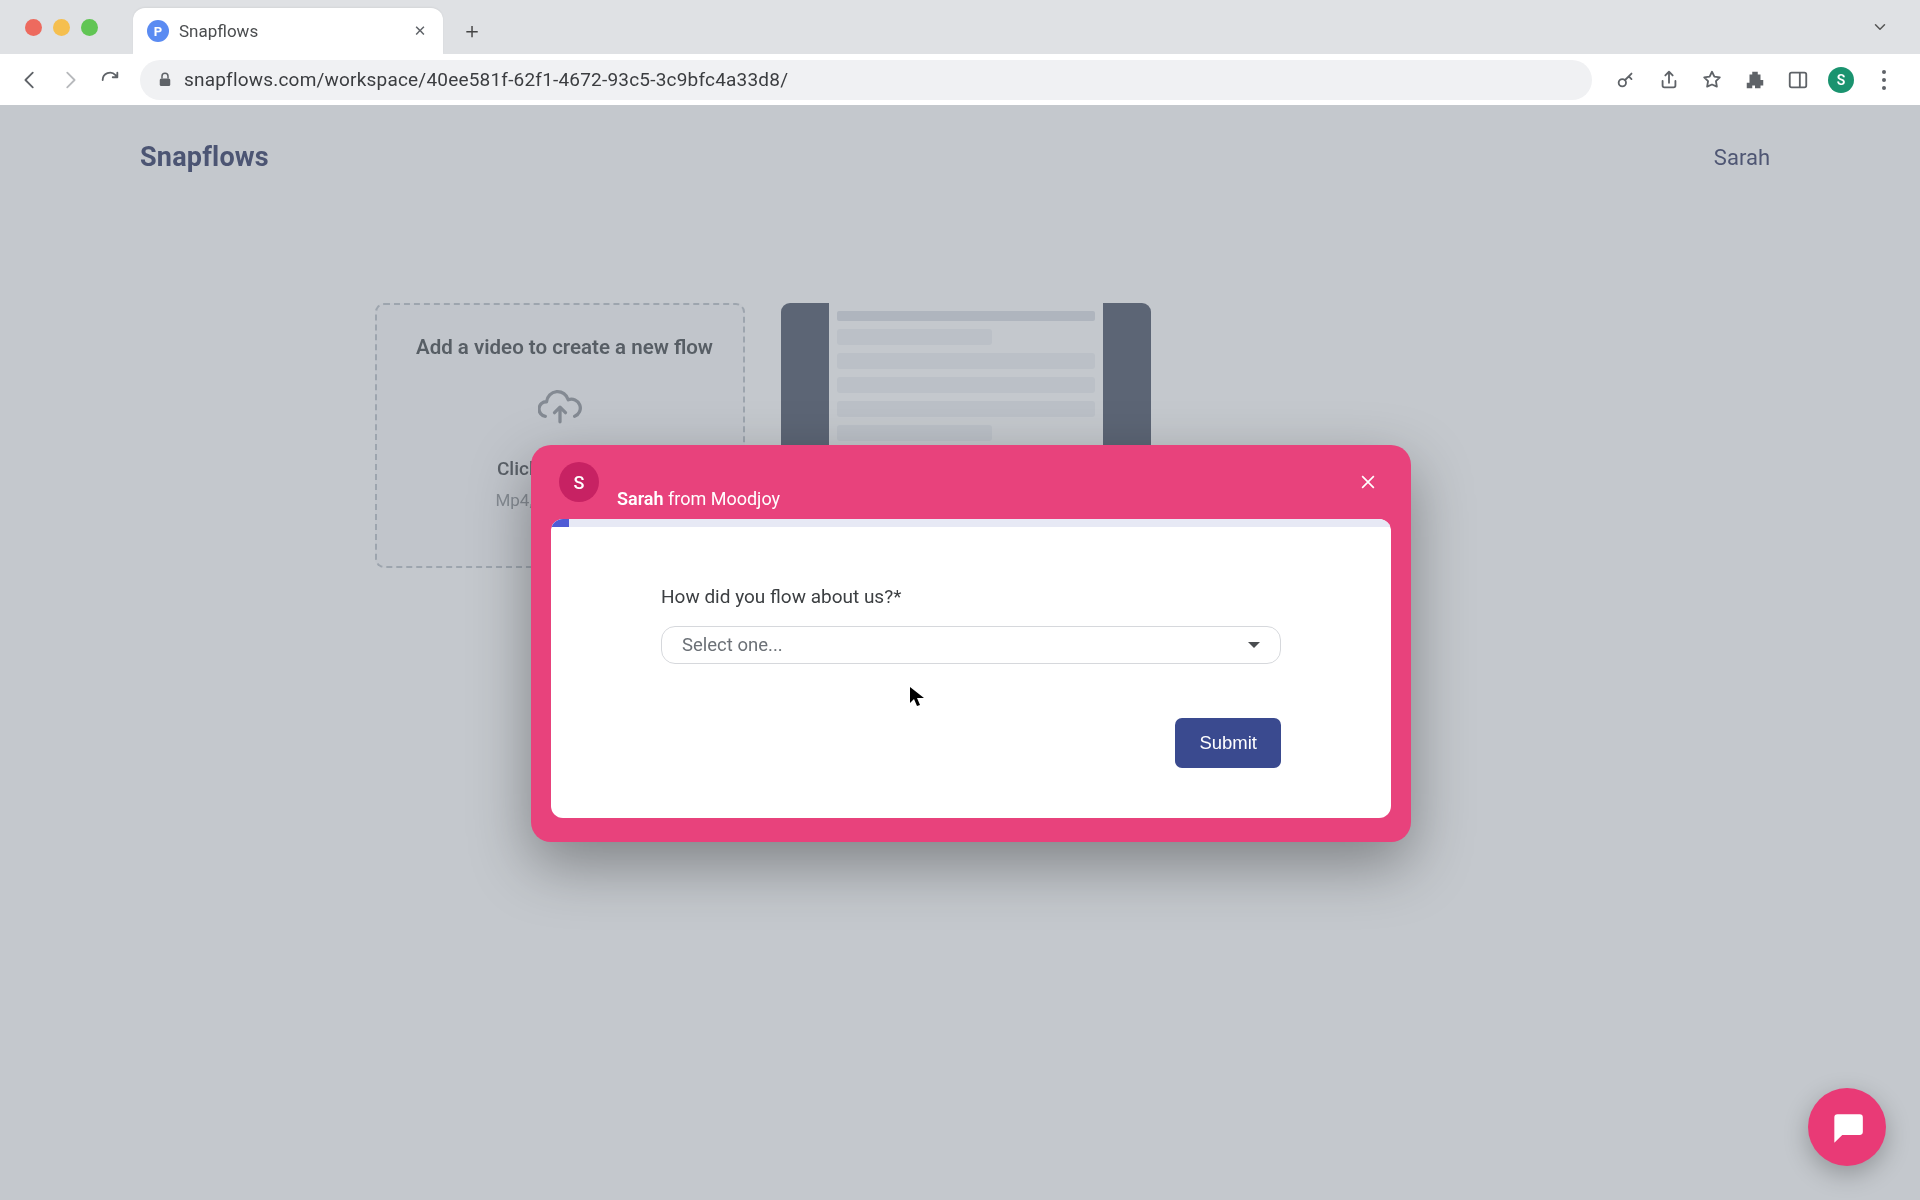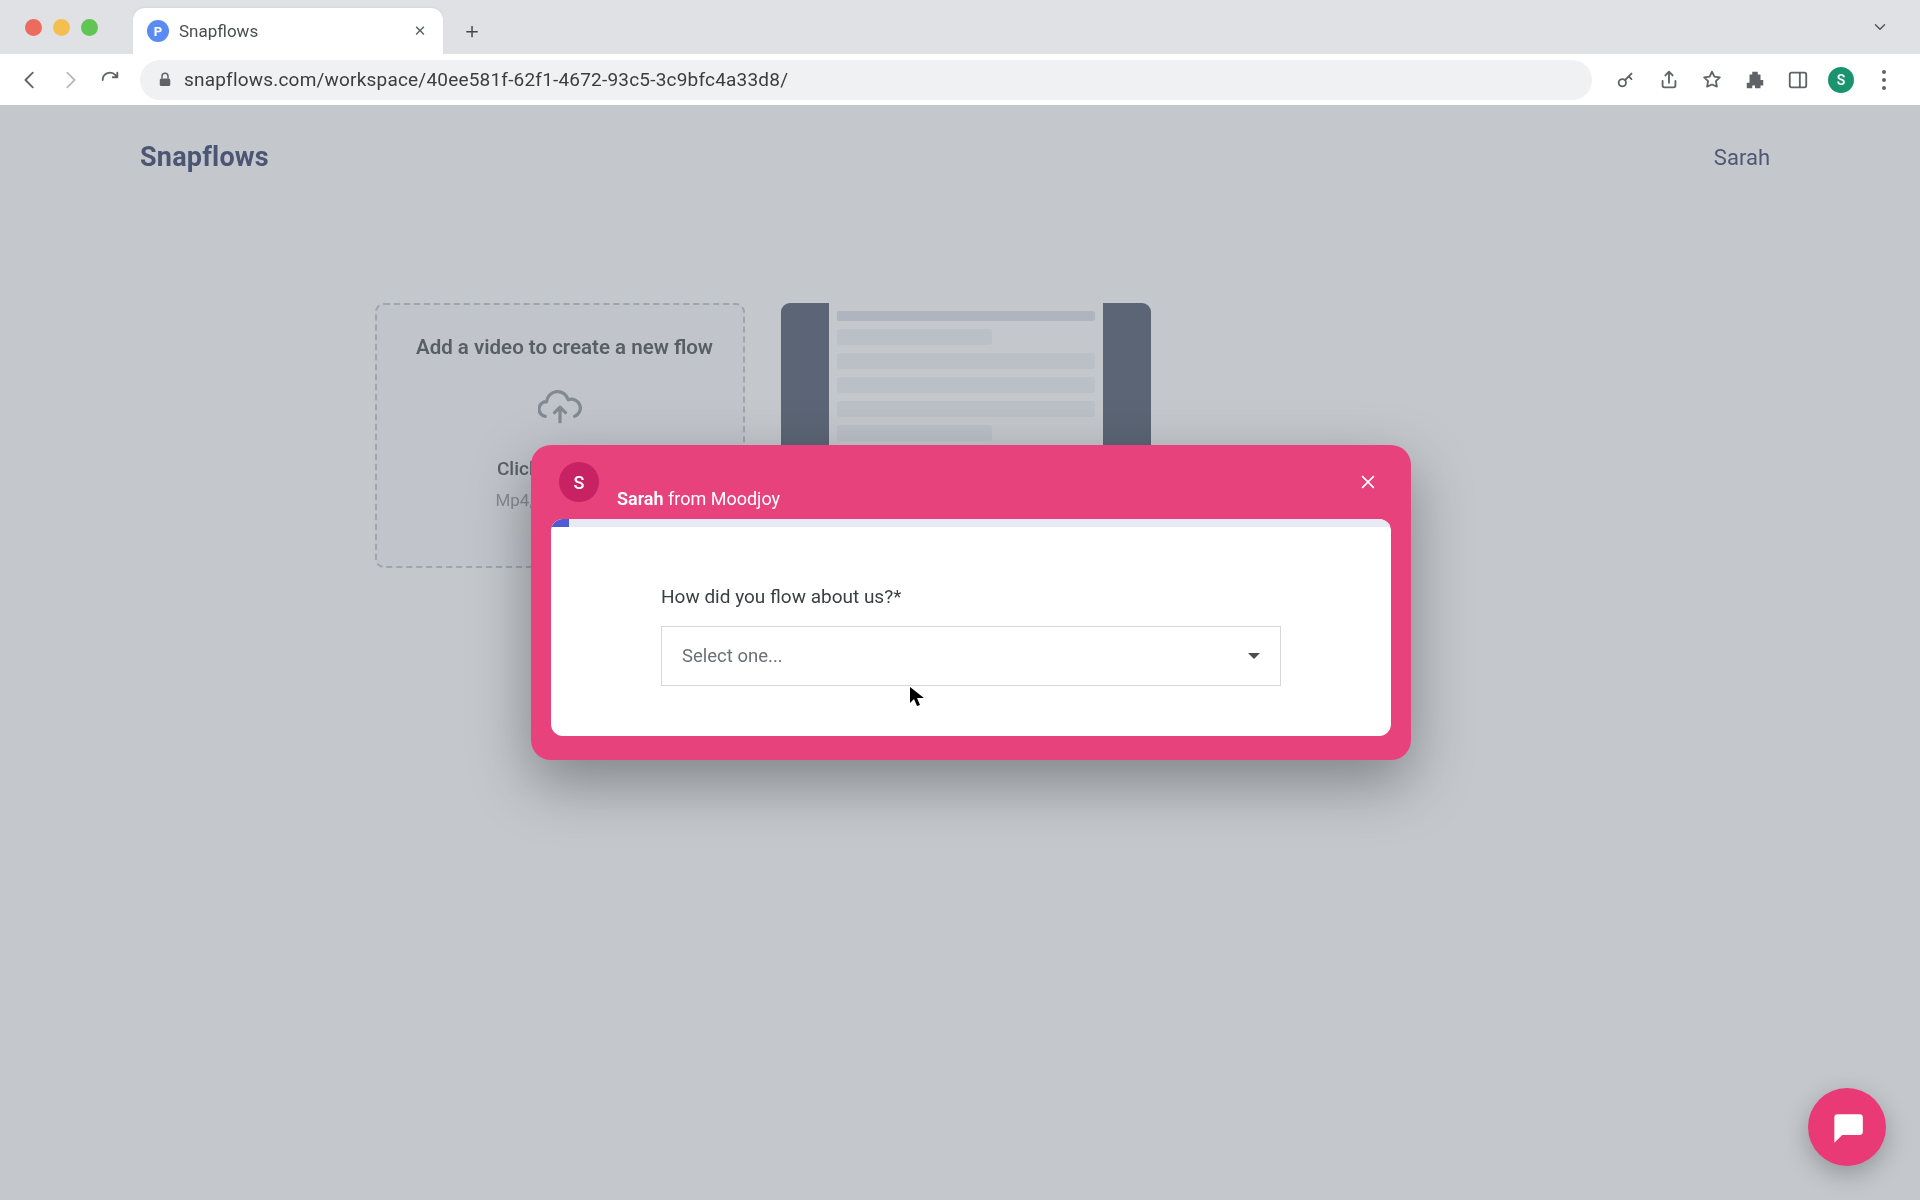--- a/index.html
+++ b/index.html
@@ -67,21 +67,21 @@
     .mh-name { font-size: 18px; margin-top: 32px; }
     .mh-name .bold { font-weight: 600; }
     .mh-close { margin-left: auto; width: 30px; height: 30px; display: flex; align-items: center; justify-content: center; cursor: pointer; }
     .mh-close svg { width: 20px; height: 20px; stroke: #fff; stroke-width: 2; }
     .modal-body-wrap { padding: 0 20px 24px 20px; }
     .modal-body { background: #fff; border-radius: 12px; overflow: hidden; }
     .progress-bar { height: 8px; background: #e7e9f5; position: relative; }
     .progress-fill { height: 100%; width: 2.2%; background: #4f5bd5; }
     .modal-content { padding: 58px 110px 50px 110px; }
     .form-label { font-size: 19px; color: #3c3f42; margin-bottom: 18px; }
-    .select-box { width: 100%; height: 60px; border: 1px solid #d6d8dc; border-radius: 0; display: flex; align-items: center; justify-content: space-between; padding: 0 20px; cursor: pointer; }
+    .select-box { width: 100%; height: 38px; border: 1px solid #d6d8dc; border-radius: 14px; display: flex; align-items: center; justify-content: space-between; padding: 0 20px; cursor: pointer; }
     .select-placeholder { font-size: 18.5px; color: #6c7177; }
     .caret { width: 0; height: 0; border-left: 6px solid transparent; border-right: 6px solid transparent; border-top: 6px solid #4a4d50; }
     .submit-row { display: flex; justify-content: flex-end; margin-top: 54px; }
     .submit-btn { background: #3a4a8f; color: #fff; border: none; border-radius: 7px; padding: 14px 24px; font-size: 18.5px; cursor: pointer; }
 
     
     .chat-bubble { position: absolute; right: 34px; bottom: 34px; width: 78px; height: 78px; border-radius: 50%; background: #e93a76; box-shadow: 0 8px 24px rgba(0,0,0,0.25); display: flex; align-items: center; justify-content: center; cursor: pointer; }
     .chat-bubble svg { width: 38px; height: 38px; fill: #fff; }
 
     
@@ -234,20 +234,23 @@
       <div class="modal-body">
         <div class="progress-bar">
           <div class="progress-fill"></div>
         </div>
         <div class="modal-content">
           <div class="form-label">How did you flow about us?*</div>
           <div class="select-box">
             <span class="select-placeholder">Select one...</span>
             <span class="caret"></span>
           </div>
+          <div class="submit-row">
+            <button class="submit-btn">Submit</button>
+          </div>
         </div>
       </div>
     </div>
   </div>
 
   <div class="cursor-pointer">
     <svg viewBox="0 0 14 20">
         <path d="M0 0l0 16 4-4 3 7 3-1-3-7 7 0z" fill="#000"></path>
       </svg>
   </div>

